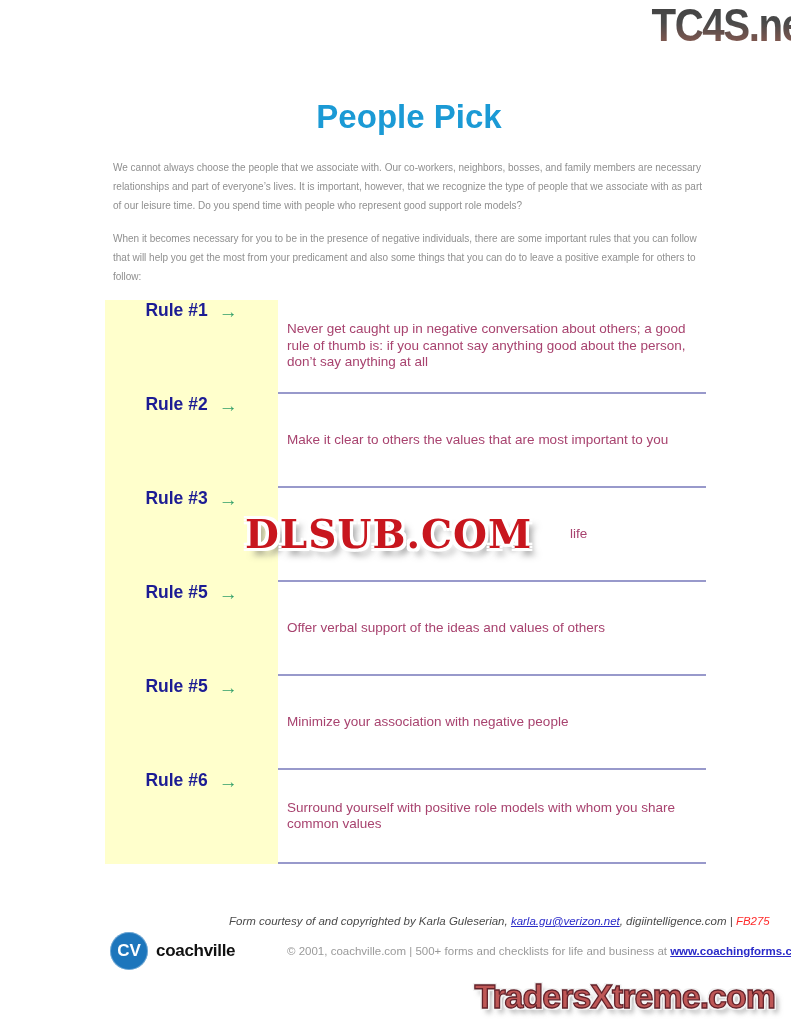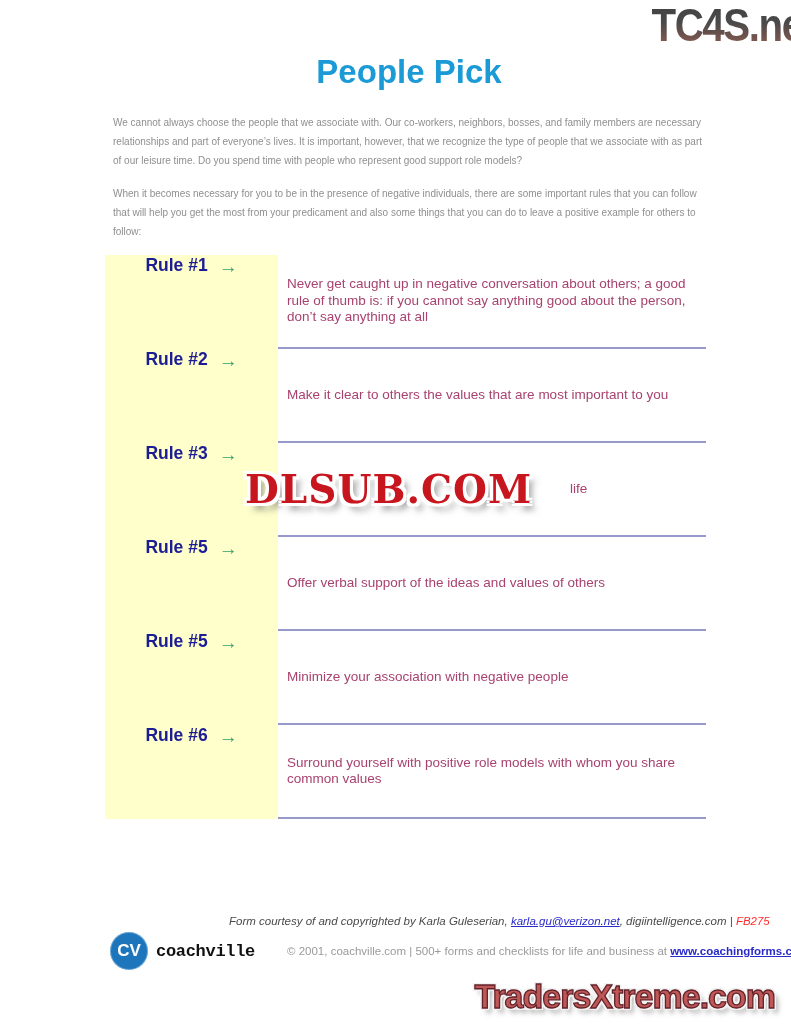--- a/index.html
+++ b/index.html
@@ -31,21 +31,21 @@
       0 -3px 0 #fff,0 3px 0 #fff,-3px 0 0 #fff,3px 0 0 #fff,6px 7px 6px rgba(90,90,90,.55);
   }
   .traders{
     position:absolute;right:16px;top:977px;
     font-weight:bold;font-size:34px;letter-spacing:-1px;white-space:nowrap;
     color:var(--traders-red);-webkit-text-stroke:1.3px #63222a;
     text-shadow:-2px -2px 0 #f2f2f2,2px -2px 0 #f2f2f2,-2px 2px 0 #f2f2f2,2px 2px 0 #f2f2f2,
       0 -2px 0 #f2f2f2,0 2px 0 #f2f2f2,-2px 0 0 #f2f2f2,2px 0 0 #f2f2f2,4px 5px 5px rgba(120,120,120,.6);
   }
 
-  .content{width:592px;margin-left:113px;padding-top:52px;}
+  .content{width:592px;margin-left:113px;padding-top:97px;}
   h1.title{
     text-align:center;color:var(--title-blue);
     font-size:33px;font-weight:bold;line-height:40px;letter-spacing:0;
   }
   p.intro{
     margin-top:21px;color:var(--body-gray);
     font-size:10px;line-height:19px;
   }
   p.intro + p.intro{margin-top:14px;}
 
@@ -72,21 +72,21 @@
   }
   .courtesy a{color:var(--link-blue);text-decoration:underline;}
   .courtesy .code{color:var(--code-red);font-style:italic;}
   .cv-logo{position:absolute;left:110px;top:932px;display:flex;align-items:center;}
   .cv-badge{
     width:38px;height:38px;border-radius:50%;background:var(--coachville-blue);
     color:#fff;font-weight:bold;font-size:17px;
     display:flex;align-items:center;justify-content:center;
     box-shadow:inset 0 0 0 1px rgba(255,255,255,.35);
   }
-  .cv-name{margin-left:8px;color:#111;font-weight:bold;font-size:17px;letter-spacing:-0.3px;font-family:Liberation Mono, monospace;}
+  .cv-name{margin-left:8px;color:#111;font-weight:bold;font-size:17px;letter-spacing:-0.3px;}
   .copyright{
     position:absolute;left:287px;top:945px;white-space:nowrap;
     font-size:11.5px;color:#9a9a9a;
   }
   .copyright a{color:var(--link-blue);text-decoration:underline;font-weight:bold;}
 </style>
 </head>
 <body>
 
 <div class="page">

